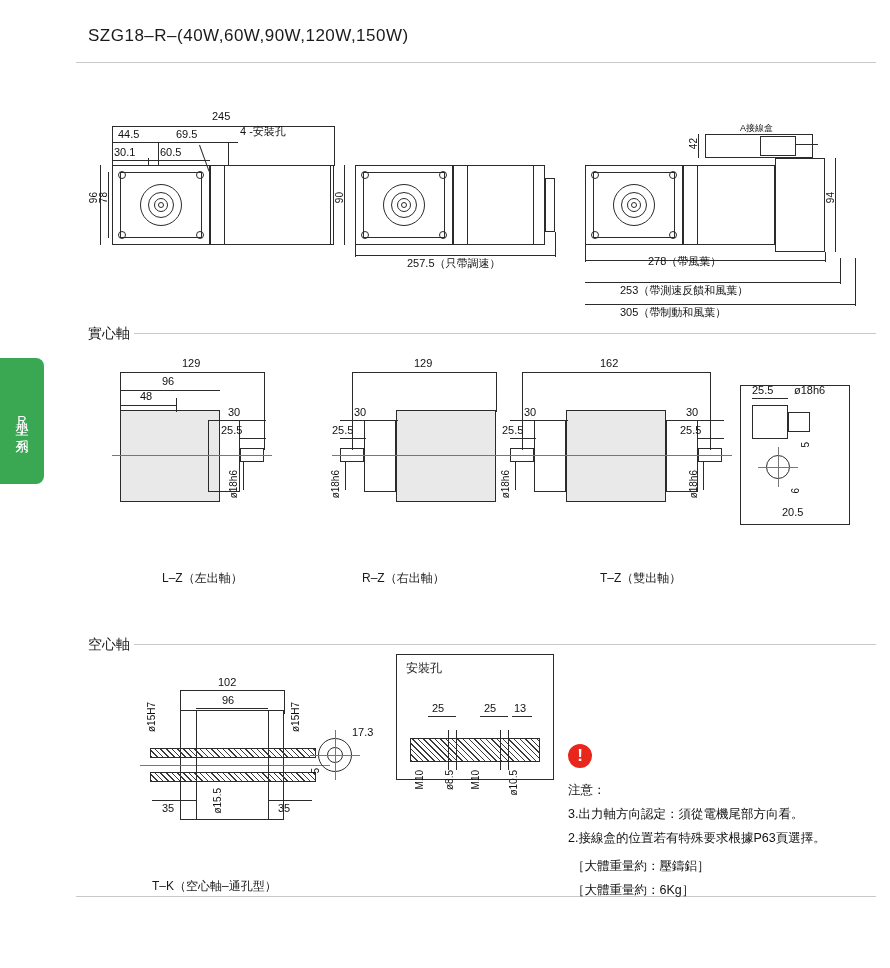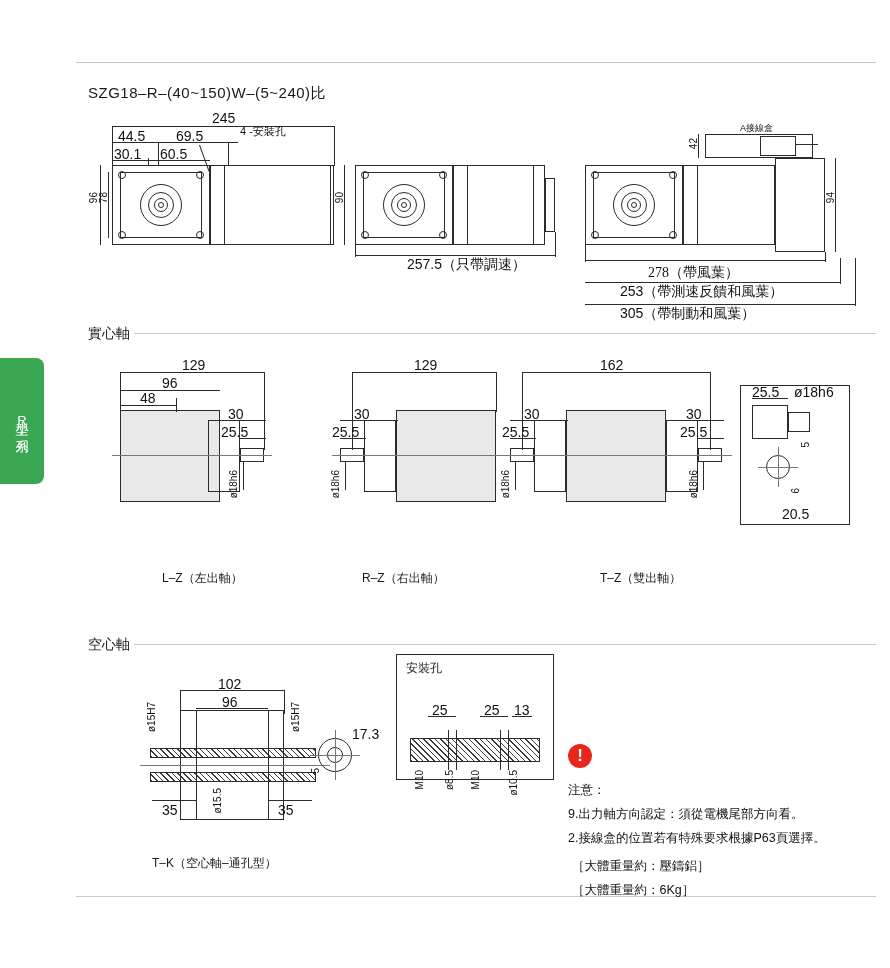--- a/index.html
+++ b/index.html
@@ -33,21 +33,21 @@
 
   
   .sec{position:absolute;font-size:14px;}
   .secline{position:absolute;height:1px;background:#c9c9c9;}
 
   
   .ln{position:absolute;background:#2b2b2b;}
   .ln.h{height:1px;}
   .ln.v{width:1px;}
   .lt{position:absolute;border:1px solid #2b2b2b;box-sizing:border-box;}
-  .dim{position:absolute;font-size:14px;color:#111;white-space:nowrap;font-family:"Liberation Sans",sans-serif;}
+  .dim{position:absolute;font-size:11px;color:#111;white-space:nowrap;font-family:"Liberation Sans",sans-serif;}
   .dimv{position:absolute;font-size:10px;color:#111;white-space:nowrap;writing-mode:vertical-rl;transform:rotate(180deg);}
   .cap{position:absolute;font-size:12px;white-space:nowrap;}
   .gray{background:#e9e9e9;}
   .hatch{
     background-image:repeating-linear-gradient(45deg,#3a3a3a 0 1px,transparent 1px 4px);
   }
   .circ{position:absolute;border:1px solid #2b2b2b;border-radius:50%;box-sizing:border-box;}
 
   
   .note-ex{
@@ -64,21 +64,21 @@
 
 <div class="page">
 
   <div class="side-tab">
     <span>小型R系列</span>
   </div>
 
   <div class="rule r1"></div>
   <div class="rule r2"></div>
 
-  <div class="title2">SZG18–R–(40~150)W–(5~240)比</div>
+  <div class="title1">SZG18–R–(40W,60W,90W,120W,150W)</div>
 
   <div class="lt" style="left:112px;top:165px;width:222px;height:80px;"></div>
 
   <div class="lt" style="left:112px;top:165px;width:98px;height:80px;"></div>
 
   <div class="lt" style="left:120px;top:172px;width:82px;height:66px;"></div>
 
   <div class="circ" style="left:118px;top:171px;width:8px;height:8px;"></div>
   <div class="circ" style="left:196px;top:171px;width:8px;height:8px;"></div>
   <div class="circ" style="left:118px;top:231px;width:8px;height:8px;"></div>
@@ -163,21 +163,21 @@
   <div class="ln h" style="left:796px;top:144px;width:22px;"></div>
   <div class="dim" style="left:740px;top:122px;font-size:9px;">A接線盒</div>
   <div class="ln v" style="left:698px;top:134px;height:24px;"></div>
   <div class="dimv" style="left:688px;top:138px;">42</div>
   <div class="ln v" style="left:835px;top:158px;height:94px;"></div>
   <div class="dimv" style="left:825px;top:192px;">94</div>
 
   <div class="ln h" style="left:585px;top:260px;width:240px;"></div>
   <div class="ln v" style="left:585px;top:245px;height:17px;"></div>
   <div class="ln v" style="left:825px;top:252px;height:10px;"></div>
-  <div class="dim" style="left:648px;top:264px;font-family:Liberation Serif, serif;">278（帶風葉）</div>
+  <div class="dim" style="left:648px;top:254px;">278（帶風葉）</div>
   <div class="ln h" style="left:585px;top:282px;width:255px;"></div>
   <div class="ln v" style="left:840px;top:258px;height:26px;"></div>
   <div class="dim" style="left:620px;top:283px;">253（帶測速反饋和風葉）</div>
   <div class="ln h" style="left:585px;top:304px;width:270px;"></div>
   <div class="ln v" style="left:855px;top:258px;height:48px;"></div>
   <div class="dim" style="left:620px;top:305px;">305（帶制動和風葉）</div>
 
   <div class="sec" style="left:88px;top:325px;">實心軸</div>
   <div class="secline" style="left:134px;top:333px;width:742px;"></div>
 
@@ -270,21 +270,21 @@
   <div class="dim" style="left:218px;top:676px;">102</div>
   <div class="ln h" style="left:196px;top:708px;width:72px;"></div>
   <div class="dim" style="left:222px;top:694px;">96</div>
   <div class="dimv" style="left:146px;top:702px;">ø15H7</div>
   <div class="dimv" style="left:290px;top:702px;">ø15H7</div>
   <div class="ln h" style="left:152px;top:800px;width:44px;"></div>
   <div class="dim" style="left:162px;top:802px;">35</div>
   <div class="ln h" style="left:268px;top:800px;width:44px;"></div>
   <div class="dim" style="left:278px;top:802px;">35</div>
   <div class="dimv" style="left:212px;top:788px;">ø15.5</div>
-  <div class="cap" style="left:152px;top:855px;">T–K（空心軸–通孔型）</div>
+  <div class="cap" style="left:152px;top:878px;">T–K（空心軸–通孔型）</div>
 
   <div class="circ" style="left:318px;top:738px;width:34px;height:34px;"></div>
   <div class="circ" style="left:327px;top:747px;width:16px;height:16px;"></div>
   <div class="ln h" style="left:310px;top:755px;width:50px;background:#777;"></div>
   <div class="ln v" style="left:335px;top:730px;height:50px;background:#777;"></div>
   <div class="dim" style="left:352px;top:726px;">17.3</div>
   <div class="dimv" style="left:310px;top:768px;">5</div>
 
   <div class="lt" style="left:396px;top:654px;width:158px;height:126px;background:#fff;"></div>
   <div class="boxlabel" style="left:406px;top:660px;">安裝孔</div>
@@ -299,18 +299,18 @@
   <div class="dim" style="left:484px;top:702px;">25</div>
   <div class="ln h" style="left:512px;top:716px;width:20px;"></div>
   <div class="dim" style="left:514px;top:702px;">13</div>
   <div class="dimv" style="left:414px;top:770px;">M10</div>
   <div class="dimv" style="left:470px;top:770px;">M10</div>
   <div class="dimv" style="left:444px;top:770px;">ø8.5</div>
   <div class="dimv" style="left:508px;top:770px;">ø10.5</div>
 
   <div class="note-ex">!</div>
   <div class="note" style="left:568px;top:782px;">注意：</div>
-  <div class="note" style="left:568px;top:806px;">9.出力軸方向認定：須從電機尾部方向看。</div>
+  <div class="note" style="left:568px;top:806px;">3.出力軸方向認定：須從電機尾部方向看。</div>
   <div class="note" style="left:568px;top:830px;">2.接線盒的位置若有特殊要求根據P63頁選擇。</div>
   <div class="note" style="left:572px;top:858px;">［大體重量約：壓鑄鋁］</div>
   <div class="note" style="left:572px;top:882px;">［大體重量約：6Kg］</div>
 
 </div>
 
 </body></html>

